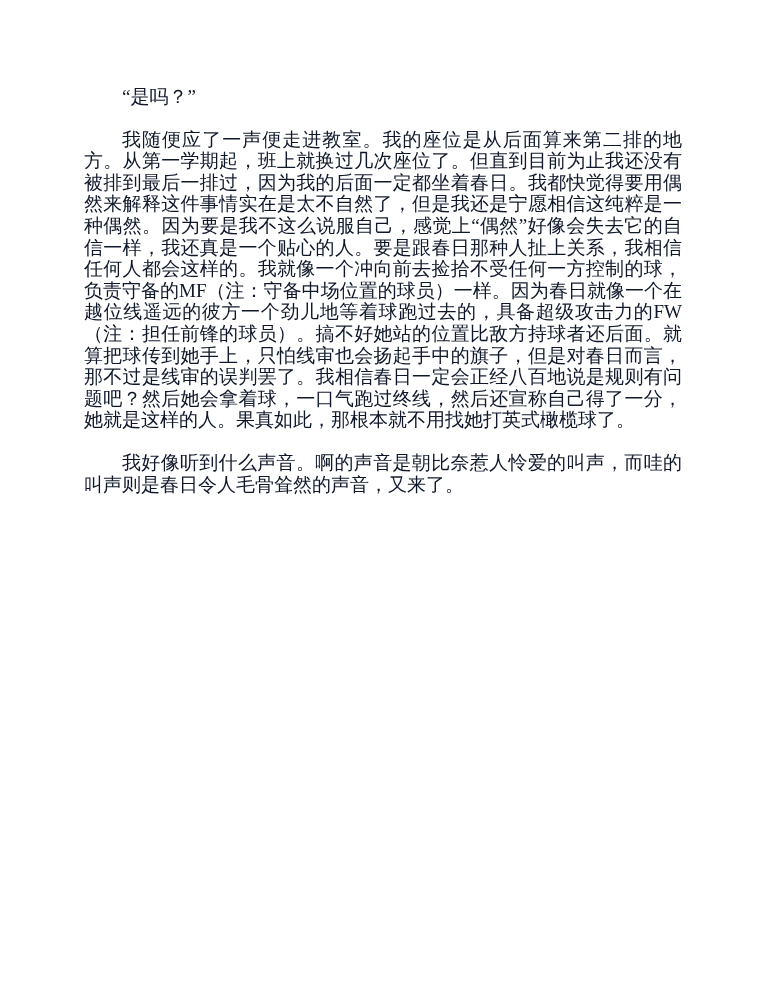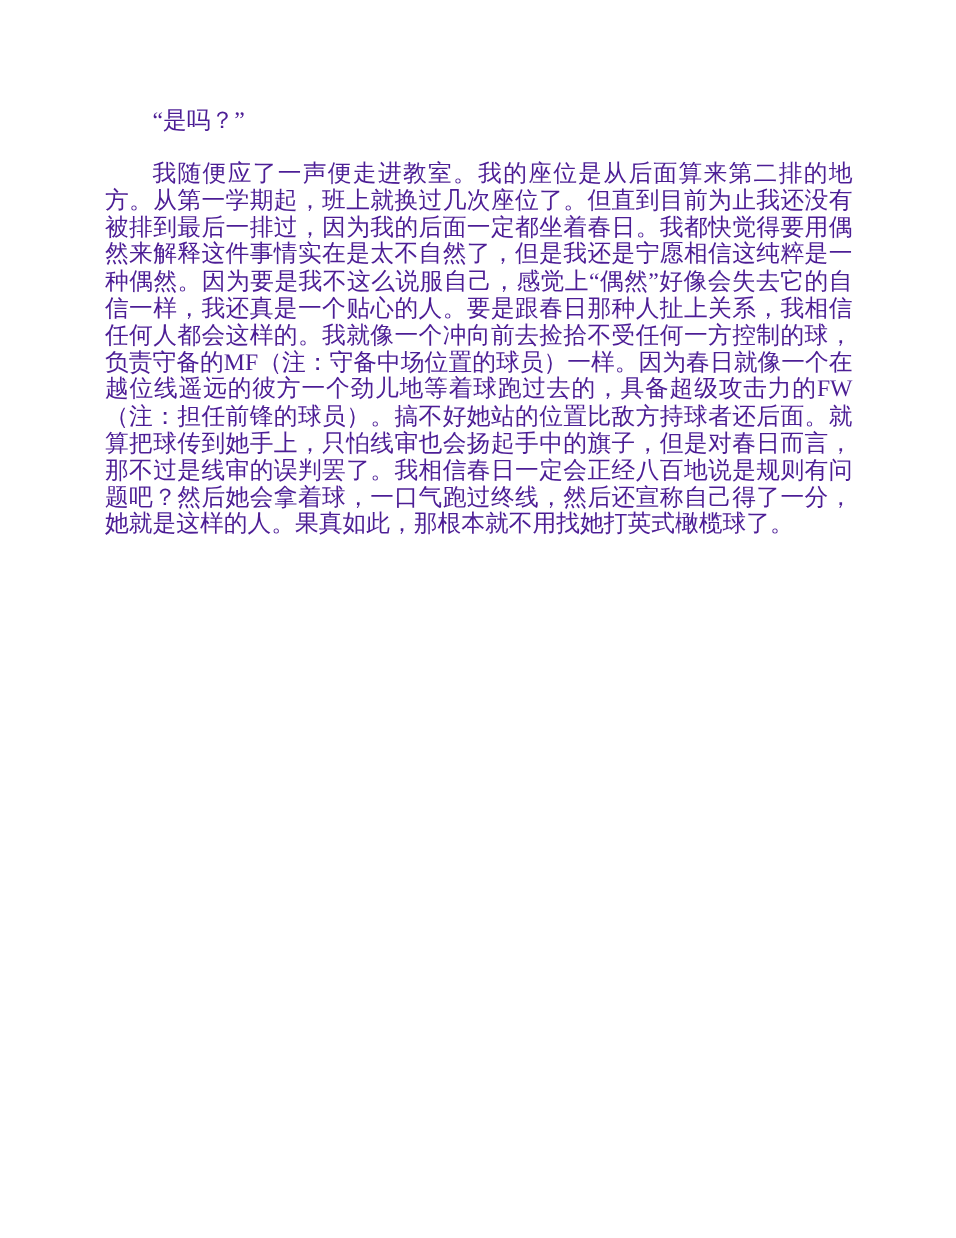--- a/index.html
+++ b/index.html
@@ -22,28 +22,29 @@
   .text-column {
     position: absolute;
     left: 84px;
     top: 86px;
     width: 598px;
   }
   .text-column p {
     margin: 0 0 21px 0;
     font-size: 19px;
     line-height: 21.6px;
-    color: #4c1d95;
+    color: #0f172a;
     text-indent: 2em;
     text-align: justify;
     letter-spacing: 0;
     word-break: break-all;
   }
 </style>
 </head>
 <body>
 
 <div class="page">
   <div class="text-column">
     <p>“是吗？”</p>
     <p>我随便应了一声便走进教室。我的座位是从后面算来第二排的地方。从第一学期起，班上就换过几次座位了。但直到目前为止我还没有被排到最后一排过，因为我的后面一定都坐着春日。我都快觉得要用偶然来解释这件事情实在是太不自然了，但是我还是宁愿相信这纯粹是一种偶然。因为要是我不这么说服自己，感觉上“偶然”好像会失去它的自信一样，我还真是一个贴心的人。要是跟春日那种人扯上关系，我相信任何人都会这样的。我就像一个冲向前去捡拾不受任何一方控制的球，负责守备的MF（注：守备中场位置的球员）一样。因为春日就像一个在越位线遥远的彼方一个劲儿地等着球跑过去的，具备超级攻击力的FW（注：担任前锋的球员）。搞不好她站的位置比敌方持球者还后面。就算把球传到她手上，只怕线审也会扬起手中的旗子，但是对春日而言，那不过是线审的误判罢了。我相信春日一定会正经八百地说是规则有问题吧？然后她会拿着球，一口气跑过终线，然后还宣称自己得了一分，她就是这样的人。果真如此，那根本就不用找她打英式橄榄球了。</p>
+    <p>我好像听到什么声音。啊的声音是朝比奈惹人怜爱的叫声，而哇的叫声则是春日令人毛骨耸然的声音，又来了。</p>
   </div>
 </div>
 
 </body></html>

